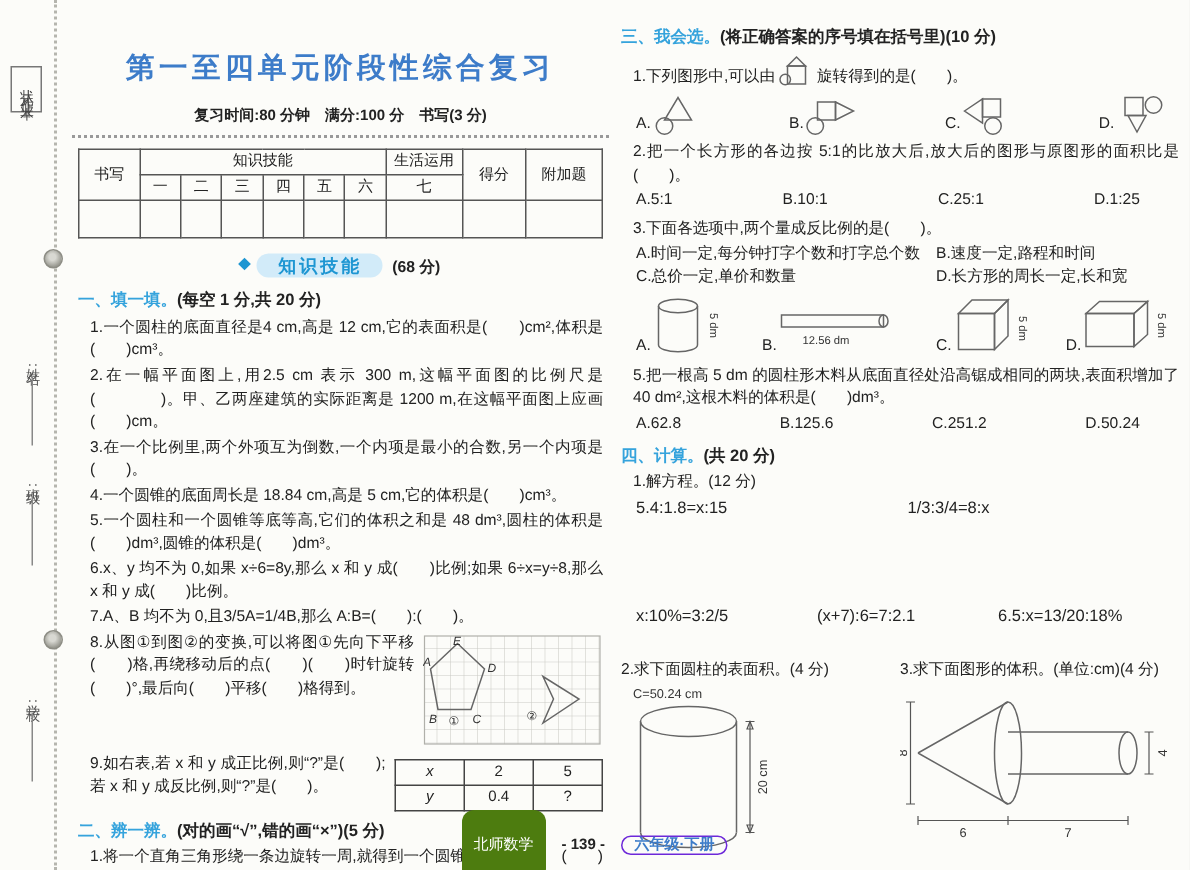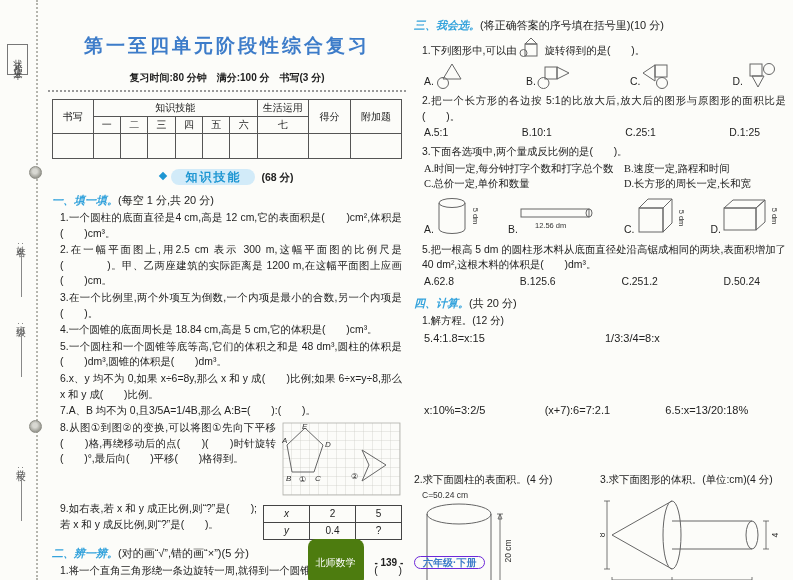--- a/index.html
+++ b/index.html
@@ -34,53 +34,53 @@
   table.score td { border:1px solid #555; height:17px; padding:0 1px; overflow:hidden; white-space:nowrap; }
   table.score tr.empty td { height:25px; }
   .w-sx{width:40px}.w-sub{width:27px}.w-life{width:50px}.w-sc{width:42px}.w-bn{width:50px}
 
   .badge-line { text-align:center; margin:9px 0 6px 0; }
   .badge-icon { display:inline-block; width:6px; height:6px; background:#1e96d2; transform:rotate(45deg); margin-right:5px; vertical-align:2px; }
   .badge { background:#d2ebf9; color:#1e96d2; font-weight:bold; font-size:12px; padding:1px 14px; border-radius:9px; letter-spacing:2px; }
   .badge-pts { font-weight:bold; margin-left:6px; font-size:10.5px; }
 
   .sec-head { margin:3px 0 2px 0; font-size:11px; }
-  .sec-name { color:#35a3dc; font-weight:bold;font-style:italic; }
-  .sec-pts { font-weight:normal; color:#222; }
+  .sec-name { color:#35a3dc; font-weight:bold; }
+  .sec-pts { font-weight:bold; color:#222; }
 
   .q { margin:1px 0; text-align:justify; }
   .q-indent { padding-left:8px; }
   .judge-row { display:flex; padding-left:8px; margin:2px 0; }
   .judge-row .jt { flex:1; }
   .judge-row .jb { width:44px; text-align:right; white-space:nowrap; }
 
   .fig-right { float:right; margin:2px 0 2px 6px; }
   .xy-table { border-collapse:collapse; font-size:10px; text-align:center; margin-top:4px; }
   .xy-table td { border:1.5px solid #444; width:46px; height:17px; font-style:italic; }
   .xy-table td.num { font-style:normal; }
   .clear { clear:both; }
 
   
   .shape-row { display:flex; align-items:flex-end; justify-content:space-between; padding:2px 6px 3px 10px; }
   .shape-item { display:flex; align-items:flex-end; }
   .shape-item .lbl { font-size:10.4px; margin-right:1px; }
   .opt-row { display:flex; justify-content:space-between; padding:0 26px 2px 10px; }
-  .opt-grid { padding-left:10px;font-family:Liberation Serif, serif; }
+  .opt-grid { padding-left:10px; }
   .opt-grid .row { display:flex; }
   .opt-grid .row span:first-child { width:200px; }
   svg .ln { stroke:#666; fill:none; stroke-width:1; }
   svg .dimln { stroke:#555; fill:none; stroke-width:0.8; }
   svg text { font-family:"Liberation Sans","DejaVu Sans",sans-serif; fill:#333; }
   .stem-svg { vertical-align:-4px; margin:0 2px; }
 
   
   .eq-row { display:flex; padding-left:10px; font-size:11px; }
   .eq-row span { flex:1; }
   .eq-row.r1 { margin-bottom:56px; }
-  .eq-row.r2 { margin-bottom:52px; }
+  .eq-row.r2 { margin-bottom:18px; }
   .calc-figs { display:flex; }
   .calc-figs .block { flex:1; }
   .calc-figs .block .q { font-weight:normal; }
 
   
   .footer { position:absolute; left:0; right:0; bottom:10px; text-align:center; font-size:10px; }
   .brand-pill { background:#4d7c0f; color:#fff; font-weight:normal; padding:18px 8px; border-radius:8px; }
   .page-num { font-weight:bold; margin:16px 8px; color:#222; }
   .grade-pill { color:#3d7cc9; border:1px solid #6d28d9; font-weight:bold; padding:0 8px; border-radius:8px; }
 </style>

